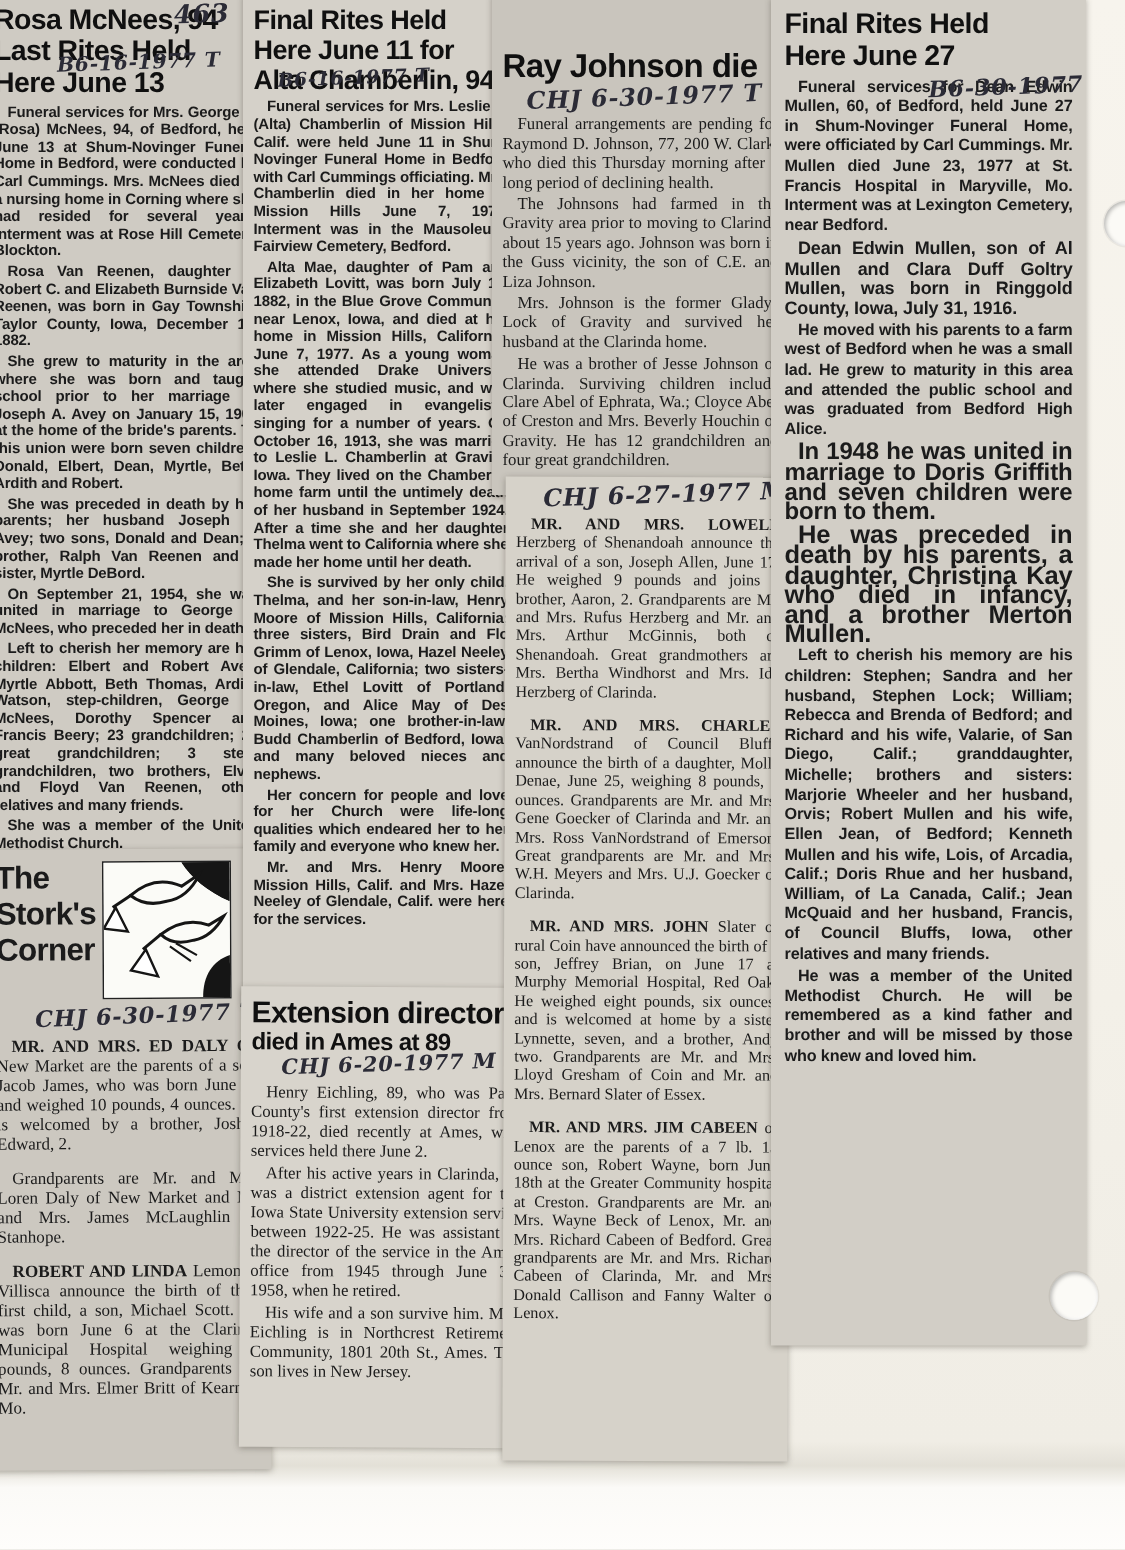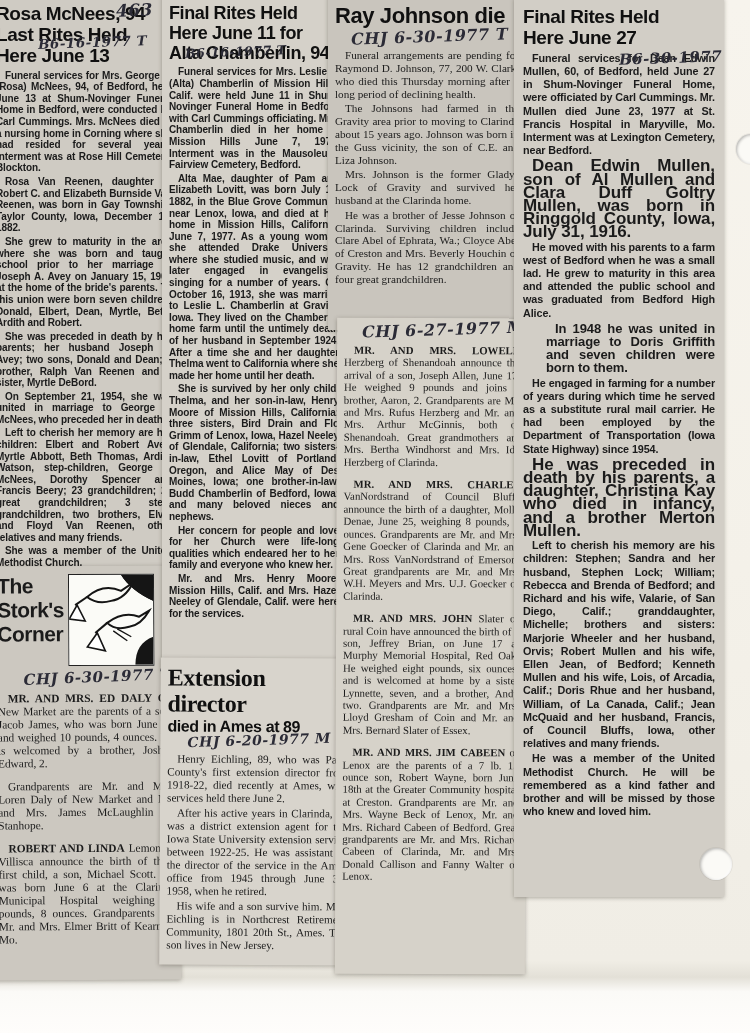--- a/index.html
+++ b/index.html
@@ -91,33 +91,33 @@
     </div>
     <p>Funeral services for Mrs. Leslie L. (Alta) Chamberlin of Mission Hills, Calif. were held June 11 in Shum-Novinger Funeral Home in Bedford with Carl Cummings officiating. Mrs. Chamberlin died in her home in Mission Hills June 7, 1977. Interment was in the Mausoleum, Fairview Cemetery, Bedford.</p>
     <p>Alta Mae, daughter of Pam and Elizabeth Lovitt, was born July 17, 1882, in the Blue Grove Community near Lenox, Iowa, and died at her home in Mission Hills, California, June 7, 1977. As a young woman she attended Drake University where she studied music, and was later engaged in evangelistic singing for a number of years. On October 16, 1913, she was married to Leslie L. Chamberlin at Gravity, Iowa. They lived on the Chamberlin home farm until the untimely death of her husband in September 1924. After a time she and her daughter Thelma went to California where she made her home until her death.</p>
     <p>She is survived by her only child, Thelma, and her son-in-law, Henry Moore of Mission Hills, California; three sisters, Bird Drain and Flo Grimm of Lenox, Iowa, Hazel Neeley of Glendale, California; two sisters-in-law, Ethel Lovitt of Portland, Oregon, and Alice May of Des Moines, Iowa; one brother-in-law, Budd Chamberlin of Bedford, Iowa; and many beloved nieces and nephews.</p>
     <p>Her concern for people and love for her Church were life-long qualities which endeared her to her family and everyone who knew her.</p>
     <p>Mr. and Mrs. Henry Moore, Mission Hills, Calif. and Mrs. Hazel Neeley of Glendale, Calif. were here for the services.</p>
   </article>
 
   <article class="clip b-serif" style="left:160px;top:658px;width:180px;height:294px;background:#d8d4cc;padding:7px 7px 6px 7px;overflow:hidden;transform:rotate(.3deg);">
     <h2 class="head" style="margin-bottom:0;">
-      <span style="font-size:24px;font-family:Liberation Serif, serif;">Extension director</span>
+      <span style="font-size:20px;">Extension director</span>
       <span style="font-size:16px;">died in Ames at 89</span>
     </h2>
     <div class="rel" style="height:18px;">
       <div class="hw" style="left:20px;top:-2px;font-size:14px;">CHJ 6-20-1977 M</div>
     </div>
     <p style="font-size:11.2px;line-height:13px;">Henry Eichling, 89, who was Page County's first extension director from 1918-22, died recently at Ames, with services held there June 2.</p>
     <p style="font-size:11.2px;line-height:13px;">After his active years in Clarinda, he was a district extension agent for the Iowa State University extension service between 1922-25. He was assistant to the director of the service in the Ames office from 1945 through June 30, 1958, when he retired.</p>
     <p style="font-size:11.2px;line-height:13px;">His wife and a son survive him. Mrs. Eichling is in Northcrest Retirement Community, 1801 20th St., Ames. The son lives in New Jersey.</p>
   </article>
 
   <article class="clip b-serif" style="left:328px;top:-4px;width:184px;height:322px;background:#c9c5bd;padding:8px 7px 4px 7px;overflow:hidden;">
-    <h2 class="head" style="margin-bottom:1px;">
+    <h2 class="head" style="margin-bottom:1px;margin-top:28px;">
       <span style="font-size:22px;">Ray Johnson die</span>
     </h2>
     <div class="rel" style="height:20px;">
       <div class="hw" style="left:16px;top:0;font-size:16px;">CHJ 6-30-1977 T</div>
     </div>
     <p style="font-size:11.2px;line-height:12.8px;">Funeral arrangements are pending for Raymond D. Johnson, 77, 200 W. Clark, who died this Thursday morning after a long period of declining health.</p>
     <p style="font-size:11.2px;line-height:12.8px;">The Johnsons had farmed in the Gravity area prior to moving to Clarinda about 15 years ago. Johnson was born in the Guss vicinity, the son of C.E. and Liza Johnson.</p>
     <p style="font-size:11.2px;line-height:12.8px;">Mrs. Johnson is the former Gladys Lock of Gravity and survived her husband at the Clarinda home.</p>
     <p style="font-size:11.2px;line-height:12.8px;">He was a brother of Jesse Johnson of Clarinda. Surviving children include Clare Abel of Ephrata, Wa.; Cloyce Abel of Creston and Mrs. Beverly Houchin of Gravity. He has 12 grandchildren and four great grandchildren.</p>
   </article>
@@ -134,24 +134,23 @@
 
   <article class="clip b-sans" style="left:514px;top:-2px;width:192px;height:884px;background:#d2cec6;padding:9px 9px 6px 9px;overflow:hidden;">
     <div class="rel">
       <div class="hw" style="left:96px;top:44px;font-size:15px;">B6-30-1977</div>
       <h2 class="head">
         <span>Final Rites Held</span>
         <span>Here June 27</span>
       </h2>
     </div>
     <p style="font-size:10.8px;line-height:13.2px;">Funeral services for Dean Edwin Mullen, 60, of Bedford, held June 27 in Shum-Novinger Funeral Home, were officiated by Carl Cummings. Mr. Mullen died June 23, 1977 at St. Francis Hospital in Maryville, Mo. Interment was at Lexington Cemetery, near Bedford.</p>
-    <p style="font-size:17px;line-height:13.2px;">Dean Edwin Mullen, son of Al Mullen and Clara Duff Goltry Mullen, was born in Ringgold County, Iowa, July 31, 1916.</p>
+    <p style="font-size:12px;line-height:13.2px;">Dean Edwin Mullen, son of Al Mullen and Clara Duff Goltry Mullen, was born in Ringgold County, Iowa, July 31, 1916.</p>
     <p style="font-size:10.8px;line-height:13.2px;">He moved with his parents to a farm west of Bedford when he was a small lad. He grew to maturity in this area and attended the public school and was graduated from Bedford High Alice.</p>
-    <p style="font-size:13px;line-height:13.2px;margin-left:23px;">In 1948 he was united in marriage to Doris Griffith and seven children were born to them.</p>
-    <p style="font-size:10.8px;line-height:13.2px;">He engaged in farming for a number of years during which time he served as a substitute rural mail carrier. He had been employed by the Department of Transportation (Iowa State Highway) since 1954.</p>
+    <p style="font-size:16px;line-height:13.2px;">In 1948 he was united in marriage to Doris Griffith and seven children were born to them.</p>
     <p style="font-size:17px;line-height:13.2px;">He was preceded in death by his parents, a daughter, Christina Kay who died in infancy, and a brother Merton Mullen.</p>
     <p style="font-size:10.8px;line-height:13.2px;">Left to cherish his memory are his children: Stephen; Sandra and her husband, Stephen Lock; William; Rebecca and Brenda of Bedford; and Richard and his wife, Valarie, of San Diego, Calif.; granddaughter, Michelle; brothers and sisters: Marjorie Wheeler and her husband, Orvis; Robert Mullen and his wife, Ellen Jean, of Bedford; Kenneth Mullen and his wife, Lois, of Arcadia, Calif.; Doris Rhue and her husband, William, of La Canada, Calif.; Jean McQuaid and her husband, Francis, of Council Bluffs, Iowa, other relatives and many friends.</p>
     <p style="font-size:10.8px;line-height:13.2px;">He was a member of the United Methodist Church. He will be remembered as a kind father and brother and will be missed by those who knew and loved him.</p>
   </article>
 
   <div class="hole" style="left:700px;top:848px;width:32px;height:32px;"></div>
   <div class="hole" style="left:736px;top:134px;width:30px;height:30px;"></div>
 
 </div>
 

